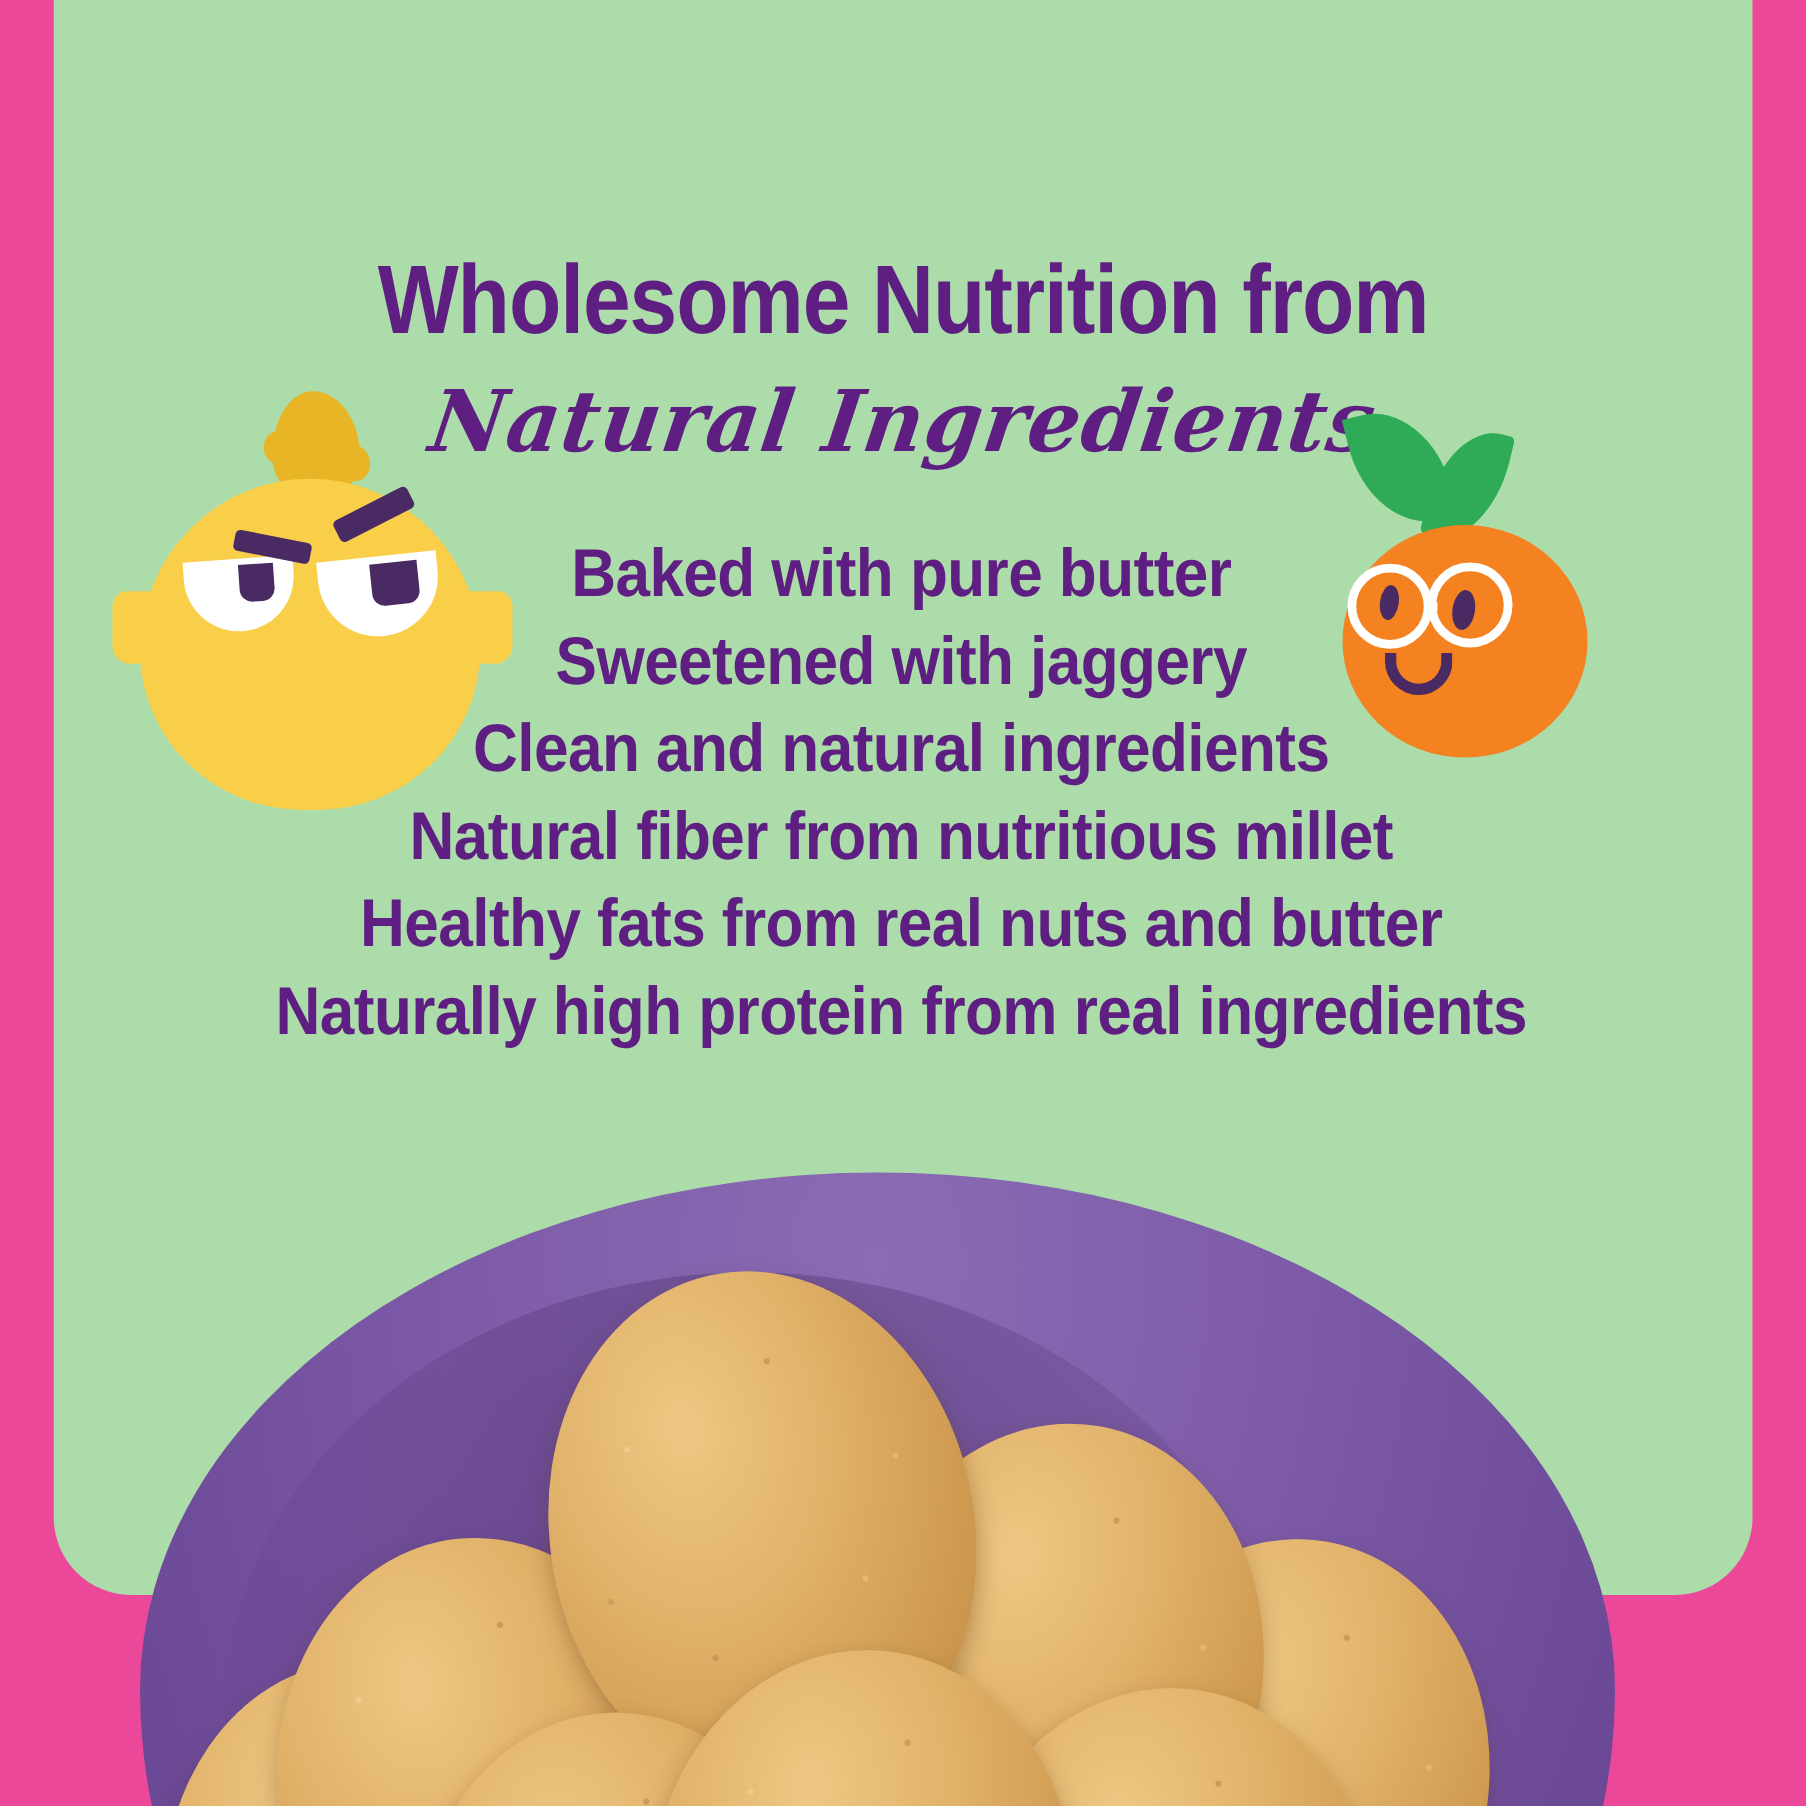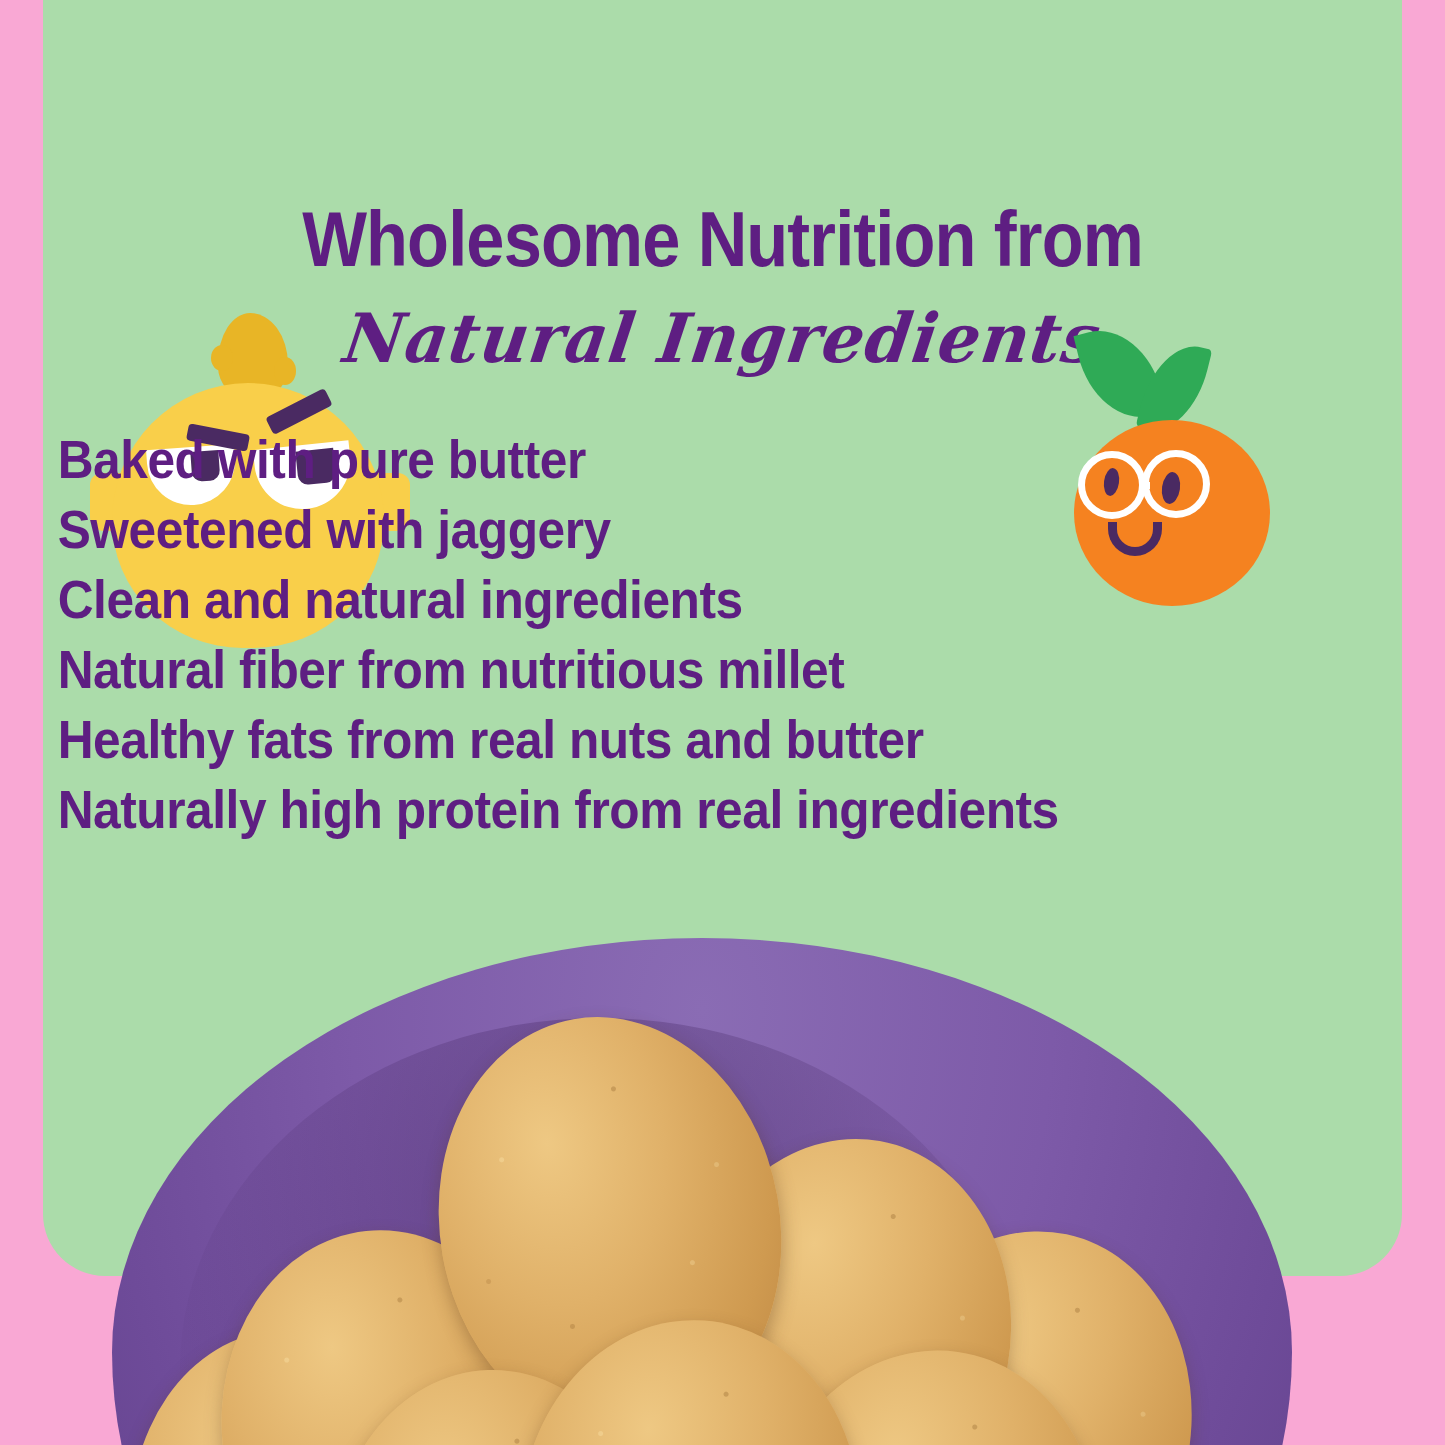--- a/index.html
+++ b/index.html
@@ -12,21 +12,21 @@
     height: 1445px;
     overflow: hidden;
     font-family: "Liberation Sans", sans-serif;
     background: #fdeddf;
   }
 
   #poster {
     position: relative;
     width: 1445px;
     height: 1445px;
-    background: #f9a8d4;
+    background: #ec4899;
     overflow: hidden;
   }
 
   
   .green-panel {
     position: absolute;
     left: 43px;
     top: -10px;
     width: 1359px;
     height: 1286px;
@@ -67,21 +67,21 @@
     transform: skewX(-8deg) scaleX(0.97);
     white-space: nowrap;
   }
 
   
   .benefits {
     position: absolute;
     left: 0;
     top: 424px;
     width: 1442px;
-    text-align: left;
+    text-align: center;
   }
   .benefit-line {
     color: #5e1e82;
     font-family: "Liberation Sans Narrow", "Liberation Sans", sans-serif;
     font-weight: bold;
     font-size: 54px;
     line-height: 70px;
     letter-spacing: -0.5px;
     transform: scaleX(0.92);
     white-space: nowrap;

